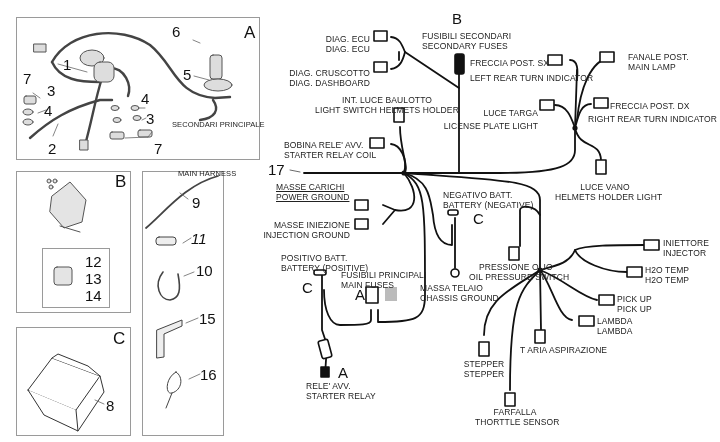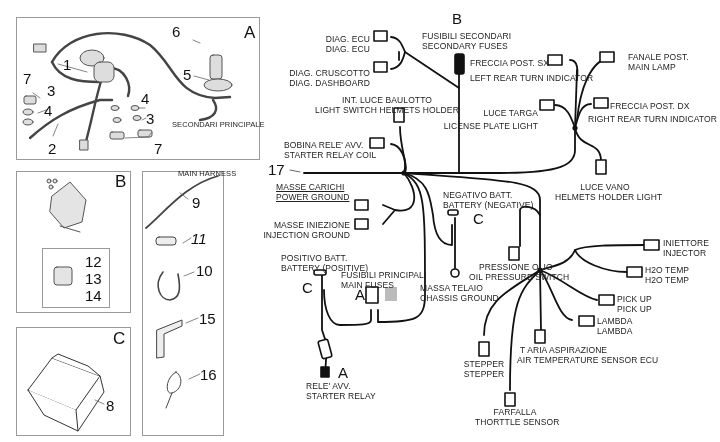--- a/index.html
+++ b/index.html
@@ -307,19 +307,18 @@
   <div class="lbl" style="left:306px;top:381px;">
       <div>RELE' AVV.</div>
       <div>STARTER RELAY</div>
     </div>
   <div class="lbl c" style="left:454px;top:359px;width:60px;">
       <div>STEPPER</div>
       <div>STEPPER</div>
     </div>
   <div class="lbl" style="left:517px;top:345px;">
       <div style="padding-left:3px;">T ARIA ASPIRAZIONE</div>
-      <div>AIR TEMPERATURE SENSOR ECU</div>
     </div>
   <div class="lbl c" style="left:475px;top:407px;width:80px;">
       <div>FARFALLA</div>
       <div>THORTTLE SENSOR</div>
     </div>
 </div>
 
 </body></html>

